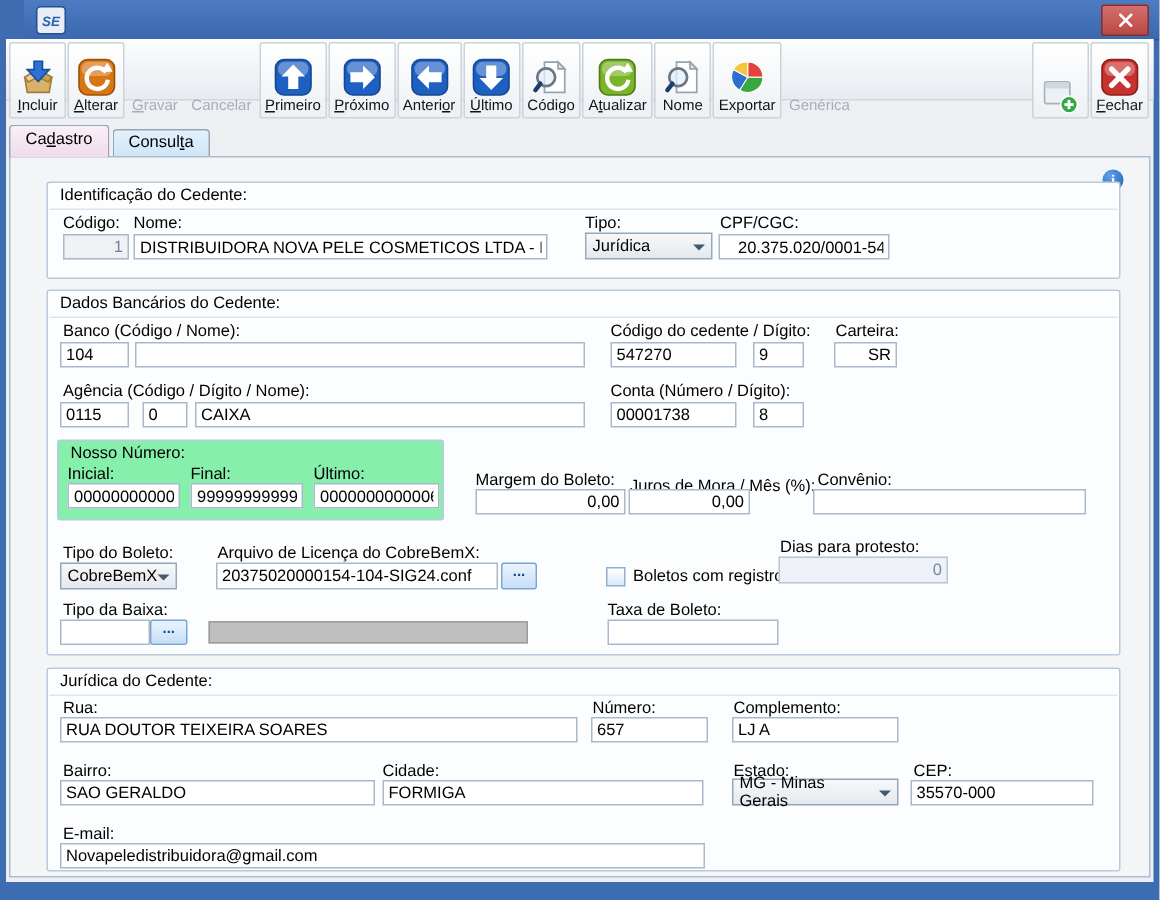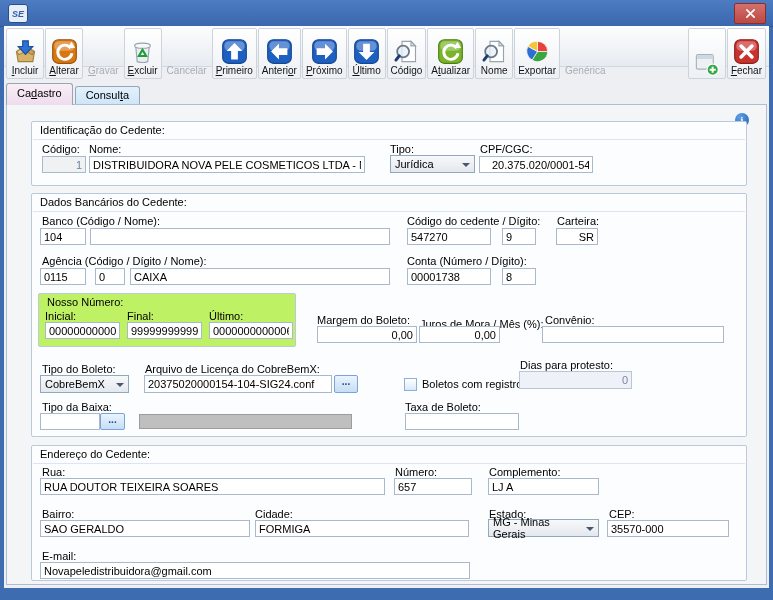--- a/index.html
+++ b/index.html
@@ -1,20 +1,20 @@
 <!DOCTYPE html>
 <html><head>
 <meta charset="utf-8">
 <style>
   html,body{margin:0;padding:0;background:#d8d8d8;}
   .window{position:relative;width:773px;height:600px;background:#3e6cb0;
     font-family:"Liberation Sans","DejaVu Sans",sans-serif;overflow:hidden;
     box-sizing:border-box;}
   
-  .titlebar{position:absolute;top:0;left:0;right:0;height:26px;
+  .titlebar{position:absolute;top:0;left:16px;right:0;height:26px;
     background:linear-gradient(#4d7cc2,#3a67ad);border-bottom:1px solid #2e558f;}
   .app-icon{position:absolute;left:8px;top:4px;width:18px;height:17px;background:#e9eef6;
     border:1px solid #24508f;border-radius:3px;display:flex;align-items:center;justify-content:center;
     font-size:9px;font-weight:bold;font-style:italic;color:#2b5fb0;}
   .win-title{position:absolute;left:0;right:0;top:5px;text-align:center;font-size:13px;color:#132f50;}
   .close-btn{position:absolute;right:7px;top:3px;width:30px;height:19px;border-radius:2px;
     background:linear-gradient(#d4706c,#bb4843);border:1px solid #8f2c28;
     display:flex;align-items:center;justify-content:center;}
   .close-btn svg{width:11px;height:11px;}
   
@@ -101,67 +101,57 @@
               <path d="M17.5 9 A6.3 6.3 0 1 0 18.6 13.5" fill="none" stroke="#fff" stroke-width="2.6"></path>
               <polygon points="14.8,8.8 21.4,8.8 18.2,3.4" fill="#fff"></polygon>
             </svg>
           </span>
           <span class="tlabel"><u>A</u>lterar</span>
         </div>
         <div class="tbtn disabled">
           <span class="ticon"></span>
           <span class="tlabel"><u>G</u>ravar</span>
         </div>
-        <div class="tbtn">
-          <span class="ticon">
-            <svg viewBox="0 0 24 24">
-              <path d="M6 7.5 L7.3 21 Q12 22.6 16.7 21 L18 7.5 Z" fill="#e9eef2" stroke="#98a4ae"></path>
-              <ellipse cx="12" cy="6.8" rx="7" ry="2.3" fill="#f5f8fa" stroke="#98a4ae"></ellipse>
-              <path d="M12 10.5 L15.2 16 L8.8 16 Z" fill="none" stroke="#1f9e3a" stroke-width="1.9"></path>
-            </svg>
-          </span>
-          <span class="tlabel"><u>E</u>xcluir</span>
-        </div>
         <div class="tbtn disabled">
           <span class="ticon"></span>
           <span class="tlabel">Cancelar</span>
         </div>
         <div class="tbtn">
           <span class="ticon">
             <svg viewBox="0 0 24 24">
               <rect x="1.5" y="1.5" width="21" height="21" rx="5" fill="#1e5fc2" stroke="#16488f"></rect>
               <rect x="3" y="2.8" width="18" height="8.5" rx="4" fill="rgba(255,255,255,.32)"></rect>
               <polygon points="12,4.5 19,11.5 15,11.5 15,19 9,19 9,11.5 5,11.5" fill="#fff"></polygon>
             </svg>
           </span>
           <span class="tlabel"><u>P</u>rimeiro</span>
+        </div>
+        <div class="tbtn">
+          <span class="ticon">
+            <svg viewBox="0 0 24 24">
+              <rect x="1.5" y="1.5" width="21" height="21" rx="5" fill="#1e5fc2" stroke="#16488f"></rect>
+              <rect x="3" y="2.8" width="18" height="8.5" rx="4" fill="rgba(255,255,255,.32)"></rect>
+              <g transform="rotate(90 12 12)">
+                <polygon points="12,4.5 19,11.5 15,11.5 15,19 9,19 9,11.5 5,11.5" fill="#fff"></polygon>
+              </g>
+            </svg>
+          </span>
+          <span class="tlabel"><u>P</u>róximo</span>
         </div>
         <div class="tbtn">
           <span class="ticon">
             <svg viewBox="0 0 24 24">
               <rect x="1.5" y="1.5" width="21" height="21" rx="5" fill="#1e5fc2" stroke="#16488f"></rect>
               <rect x="3" y="2.8" width="18" height="8.5" rx="4" fill="rgba(255,255,255,.32)"></rect>
               <g transform="rotate(-90 12 12)">
                 <polygon points="12,4.5 19,11.5 15,11.5 15,19 9,19 9,11.5 5,11.5" fill="#fff"></polygon>
               </g>
             </svg>
           </span>
           <span class="tlabel">Anteri<u>o</u>r</span>
-        </div>
-        <div class="tbtn">
-          <span class="ticon">
-            <svg viewBox="0 0 24 24">
-              <rect x="1.5" y="1.5" width="21" height="21" rx="5" fill="#1e5fc2" stroke="#16488f"></rect>
-              <rect x="3" y="2.8" width="18" height="8.5" rx="4" fill="rgba(255,255,255,.32)"></rect>
-              <g transform="rotate(90 12 12)">
-                <polygon points="12,4.5 19,11.5 15,11.5 15,19 9,19 9,11.5 5,11.5" fill="#fff"></polygon>
-              </g>
-            </svg>
-          </span>
-          <span class="tlabel"><u>P</u>róximo</span>
         </div>
         <div class="tbtn">
           <span class="ticon">
             <svg viewBox="0 0 24 24">
               <rect x="1.5" y="1.5" width="21" height="21" rx="5" fill="#1e5fc2" stroke="#16488f"></rect>
               <rect x="3" y="2.8" width="18" height="8.5" rx="4" fill="rgba(255,255,255,.32)"></rect>
               <g transform="rotate(180 12 12)">
                 <polygon points="12,4.5 19,11.5 15,11.5 15,19 9,19 9,11.5 5,11.5" fill="#fff"></polygon>
               </g>
             </svg>
@@ -278,39 +268,39 @@
         <input class="inp" style="left: 524px; top: 34px; width: 42px; text-align: right;" value="SR">
 
         <span class="lbl" style="left:10px;top:61px;">Agência (Código / Dígito / Nome):</span>
         <input class="inp" style="left: 8px; top: 74px; width: 46px;" value="0115">
         <input class="inp" style="left: 63px; top: 74px; width: 30px;" value="0">
         <input class="inp" style="left: 98px; top: 74px; width: 260px;" value="CAIXA">
         <span class="lbl" style="left:375px;top:61px;">Conta (Número / Dígito):</span>
         <input class="inp" style="left: 375px; top: 74px; width: 84px;" value="00001738">
         <input class="inp" style="left: 470px; top: 74px; width: 34px;" value="8">
 
-        <div class="group" style="left:6px;top:99px;width:258px;height:54px;background:#bef264;">
+        <div class="group" style="left:6px;top:99px;width:258px;height:54px;background:#86efac;">
           <div class="gtitle">Nosso Número:</div>
           <span class="lbl" style="left:6px;top:16px;">Inicial:</span>
           <input class="inp" style="left: 6px; top: 28px; width: 75px;" value="000000000000">
           <span class="lbl" style="left:88px;top:16px;">Final:</span>
           <input class="inp" style="left: 88px; top: 28px; width: 75px;" value="999999999999">
           <span class="lbl" style="left:170px;top:16px;">Último:</span>
           <input class="inp" style="left: 170px; top: 28px; width: 84px;" value="0000000000006">
         </div>
 
         <span class="lbl" style="left:285px;top:120px;">Margem do Boleto:</span>
         <input class="inp ra" style="left: 285px; top: 132px; width: 100px;" value="0,00">
         <span class="lbl" style="left:388px;top:124px;">Juros de Mora / Mês (%):</span>
         <input class="inp ra" style="left: 387px; top: 132px; width: 81px;" value="0,00">
         <span class="lbl" style="left:513px;top:120px;">Convênio:</span>
         <input class="inp" style="left: 510px; top: 132px; width: 182px;" value="">
 
         <span class="lbl" style="left:10px;top:169px;">Tipo do Boleto:</span>
-        <div class="sel" style="left:8px;top:181px;width:89px;">
+        <div class="sel" style="left:8px;top:181px;width:78px;">
           <span>CobreBemX</span>
           <span class="caret"></span>
         </div>
         <span class="lbl" style="left:113px;top:169px;">Arquivo de Licença do CobreBemX:</span>
         <input class="inp" style="left: 112px; top: 181px; width: 188px; height: 18px;" value="20375020000154-104-SIG24.conf">
         <div class="browse" style="left:302px;top:181px;width:24px;height:18px;">...</div>
 
         <div class="chk" style="left:372px;top:184px;"></div>
         <span class="chklbl" style="left:390px;top:184px;">Boletos com registro</span>
         <span class="lbl" style="left:488px;top:165px;">Dias para protesto:</span>
@@ -318,21 +308,21 @@
 
         <span class="lbl" style="left:10px;top:207px;">Tipo da Baixa:</span>
         <input class="inp" style="left: 8px; top: 219px; width: 60px;" value="">
         <div class="browse" style="left:68px;top:219px;width:25px;height:17px;">...</div>
         <div class="deadfield" style="left:107px;top:220px;width:213px;height:15px;"></div>
         <span class="lbl" style="left:373px;top:207px;">Taxa de Boleto:</span>
         <input class="inp" style="left: 373px; top: 219px; width: 114px;" value="">
       </div>
 
       <div class="group" style="left:24px;top:340px;width:716px;height:136px;">
-        <div class="gtitle">Endereço do Cedente:</div>
+        <div class="gtitle">Jurídica do Cedente:</div>
         <div class="gdiv"></div>
 
         <span class="lbl" style="left:10px;top:20px;">Rua:</span>
         <input class="inp" style="left: 8px; top: 32px; width: 345px;" value="RUA DOUTOR TEIXEIRA SOARES">
         <span class="lbl" style="left:363px;top:20px;">Número:</span>
         <input class="inp" style="left: 362px; top: 32px; width: 78px;" value="657">
         <span class="lbl" style="left:457px;top:20px;">Complemento:</span>
         <input class="inp" style="left: 456px; top: 32px; width: 111px;" value="LJ A">
 
         <span class="lbl" style="left:10px;top:62px;">Bairro:</span>

